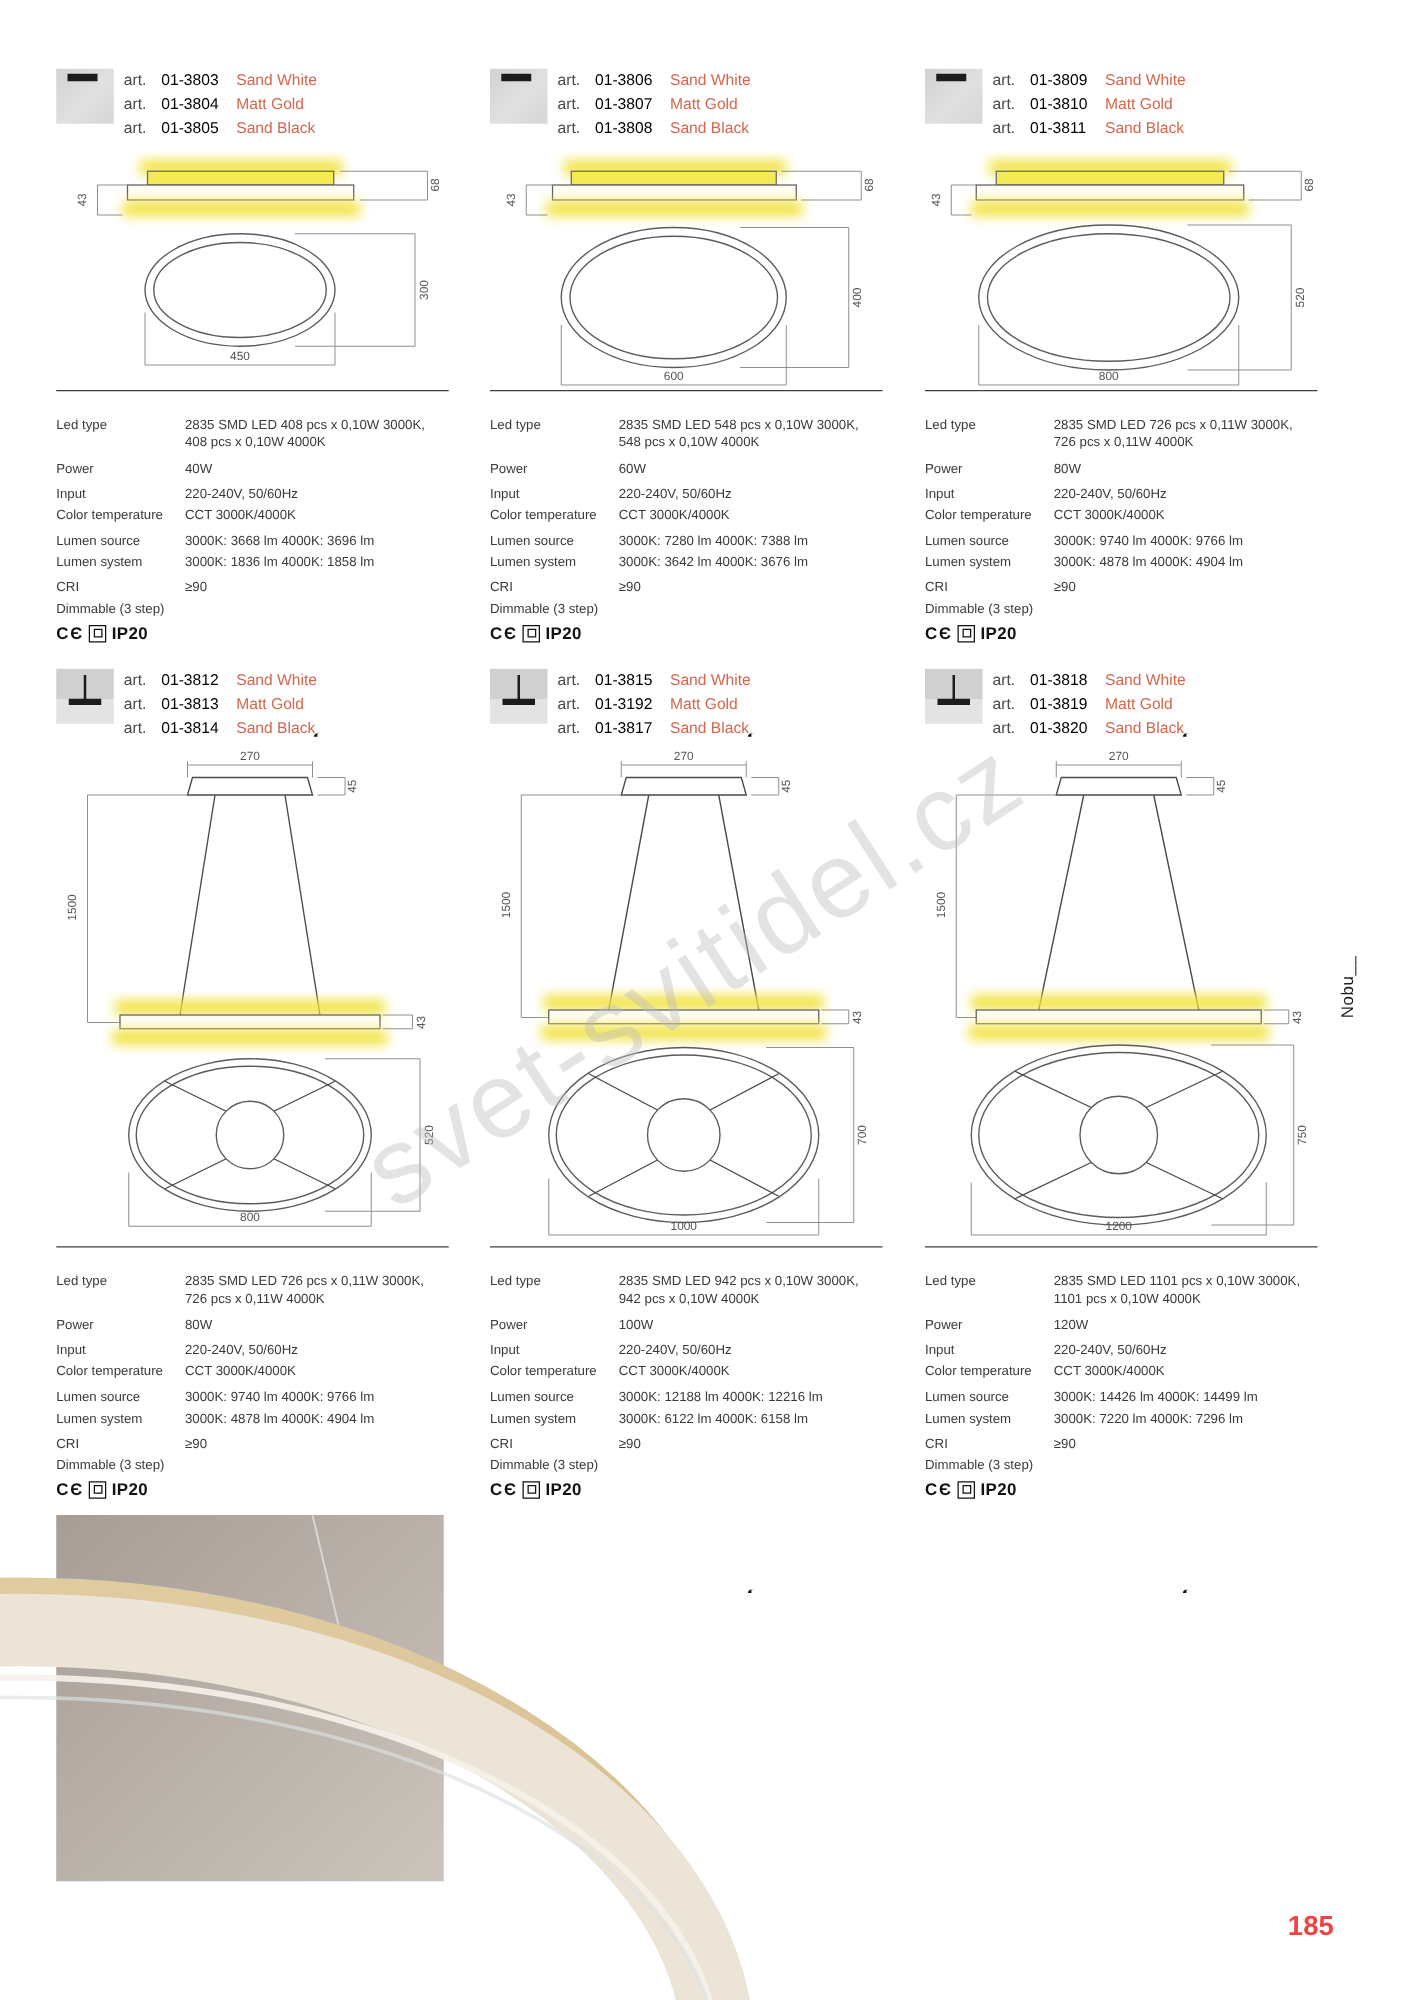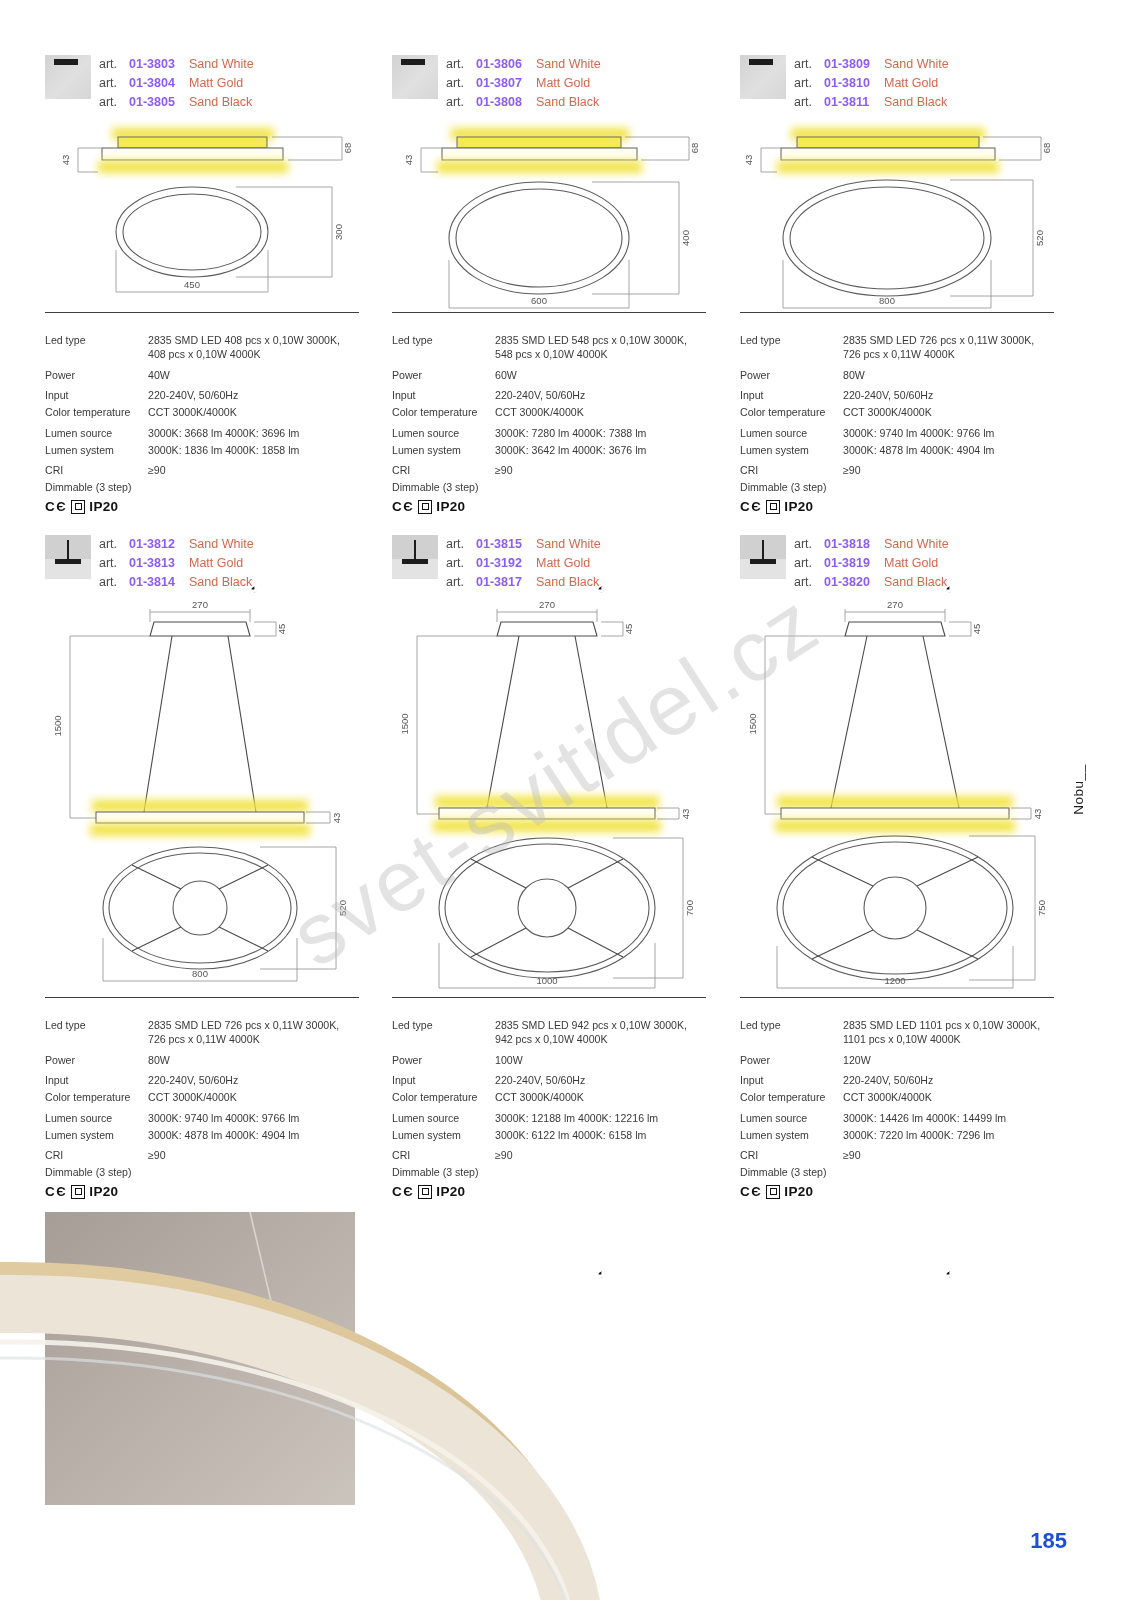--- a/index.html
+++ b/index.html
@@ -8,21 +8,21 @@
   
   .hdr{position:absolute;display:flex;gap:8px;}
   .mount{width:46px;height:44px;flex:none;position:relative;background:linear-gradient(135deg,#d2d2d2 0%,#e0e0e0 55%,#d6d6d6 100%);}
   .mount.ceiling::before{content:"";position:absolute;top:4px;left:9px;width:24px;height:6px;background:#1c1c1c;}
   .mount.pendant{background:linear-gradient(#d0d0d0 55%,#e3e3e3 55%);}
   .mount.pendant::before{content:"";position:absolute;top:5px;left:22px;width:2px;height:20px;background:#1c1c1c;}
   .mount.pendant::after{content:"";position:absolute;top:24px;left:10px;width:26px;height:5px;background:#1c1c1c;}
   .arts{padding-top:2px;}
   .artline{display:flex;align-items:baseline;height:19px;font-size:12.5px;}
   .art{color:#4a4a4a;width:25px;}
-  .num{color:#8b5cf6;font-weight:700;width:60px;margin-left:5px;}
+  .num{color:#000000;font-weight:400;width:60px;margin-left:5px;}
   .fin{color:#d2684e;}
   
   .spec{position:absolute;width:314px;border-top:1px solid #3e3e3e;padding-top:21px;
         font-size:10.6px;line-height:1.3;color:#3a3a3a;}
   .srow{display:flex;margin-bottom:3px;}
   .sl{width:103px;flex:none;}
   .sv{flex:1;}
   .g{margin-top:7px;}
   .dimglyph{font-size:13px;line-height:1;display:inline-block;transform:rotate(-90deg);color:#111;}
   .cert{margin-top:3px;display:flex;align-items:center;gap:4px;color:#111;}
@@ -39,21 +39,21 @@
   .ln{fill:#fff;stroke:#4a4a4a;stroke-width:1.1;}
   .wr{fill:none;stroke:#4a4a4a;stroke-width:1.1;}
   .dl{stroke:#8f8f8f;stroke-width:.8;fill:none;}
   .dt{font-family:"Liberation Sans",sans-serif;font-size:9.5px;fill:#555;}
   
   #watermark{position:absolute;left:115px;top:730px;width:880px;text-align:center;
              transform:rotate(-33deg);font-size:86px;color:#bdbdbd;opacity:.42;letter-spacing:3px;white-space:nowrap;pointer-events:none;}
   #nobu{position:absolute;left:1032px;top:782px;width:92px;text-align:center;transform:rotate(-90deg);
         font-size:13.5px;color:#1e1e1e;letter-spacing:.5px;}
   #catalog{position:absolute;left:45px;top:1632px;font-size:12px;color:#9aa0a4;}
-  #pagenum{position:absolute;right:64px;top:1528px;font-size:22px;font-weight:700;color:#1d4ed8;}
+  #pagenum{position:absolute;right:64px;top:1528px;font-size:22px;font-weight:700;color:#ef4444;}
 </style>
 </head>
 <body>
 
 <div id="canvas">
 
 <svg width="0" height="0" style="position:absolute">
       <defs>
   <filter id="gb" x="-60%" y="-60%" width="220%" height="220%">
           <feGaussianBlur stdDeviation="4.5"></feGaussianBlur>

